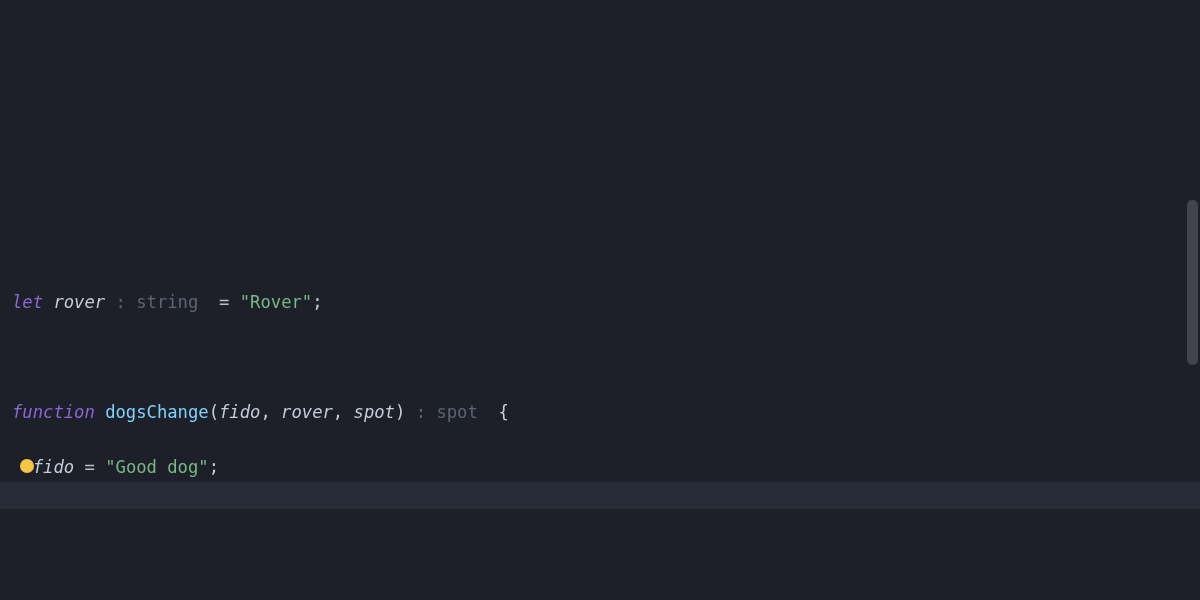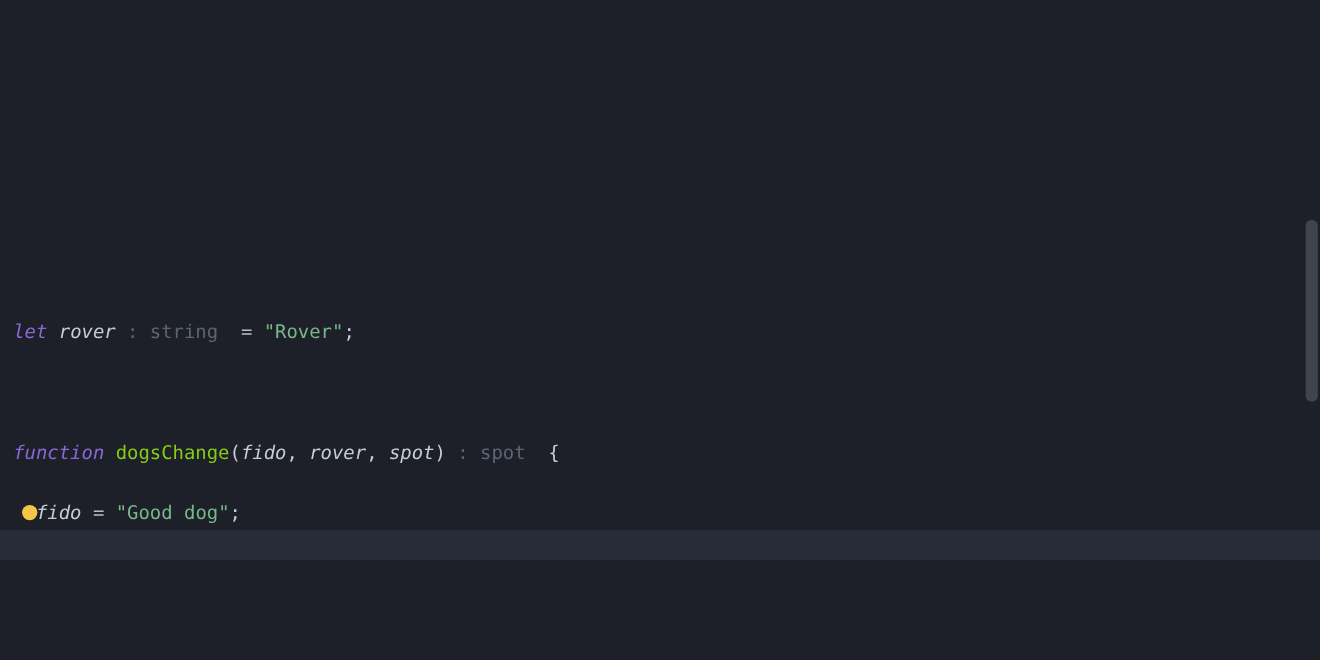--- a/index.html
+++ b/index.html
@@ -18,21 +18,21 @@
     color: #c5cdd9;
     white-space: pre;
   }
   .ln { position: relative; }
   .kw   { color: #8a68d6; font-style: italic; }
   .var  { color: #c5cdd9; font-style: italic; }
   .varit{ color: #c5cdd9; font-style: italic; }
   .hint { color: #5d6472; }
   .op   { color: #b6bcc8; }
   .str  { color: #76b887; }
-  .fn   { color: #84cc16; }
+  .fn   { color: #7dd3fc; }
   .punc { color: #c5cdd9; }
   .paren{ color: #c5cdd9; }
   .brace{ color: #c5cdd9; }
   .param{ color: #c5cdd9; font-style: italic; }
   .hl-line {
     position: absolute;
     left: 0; right: 0;
     height: 27.5px;
     background: rgba(72, 80, 100, 0.25);
     z-index: 0;

